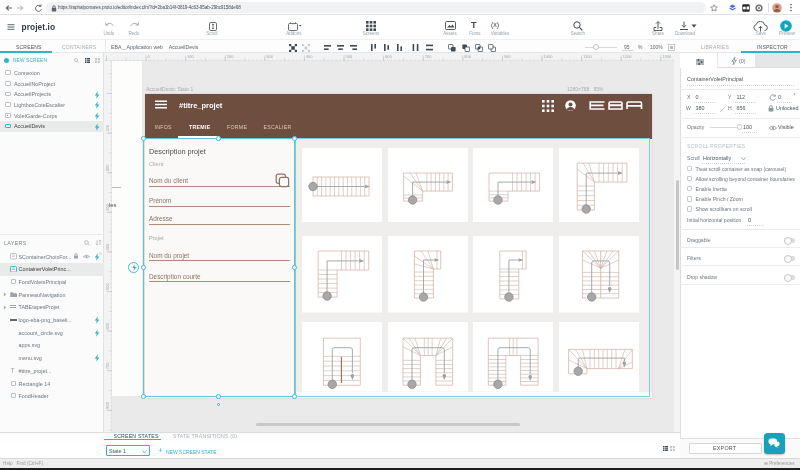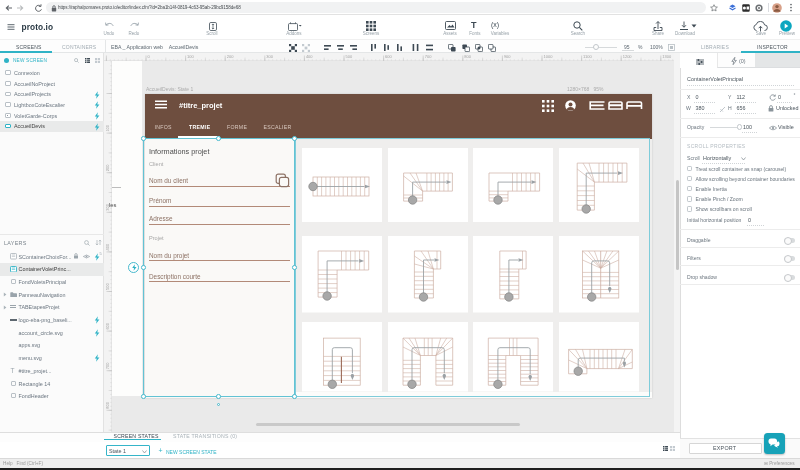--- a/index.html
+++ b/index.html
@@ -64,21 +64,21 @@
 <div id="toolbar">
   <style>
     .tlabel { position:absolute; font-size:4.5px; color:#97a1a8; transform-origin:center top; text-align:center; width:30px; margin-left:-15px; top:30.5px; }
     .ticon { position:absolute; top:21px; }
   </style>
   <svg class="abs" style="left:7px;top:24.3px;" width="8" height="6" viewBox="0 0 8 6">
     <g stroke="#3e4a54" stroke-width="0.85">
         <path d="M0.5 0.7 H7.5 M0.5 3 H7.5 M0.5 5.3 H7.5"></path>
       </g>
   </svg>
-  <div class="abs" style="left:21.5px;top:22.3px;font-size:8.3px;font-weight:bold;color:#2b3a45;letter-spacing:0.1px;">proto.io</div>
+  <div class="abs" style="left:21.5px;top:22.3px;font-size:8.3px;font-weight:bold;color:#2b3a45;letter-spacing:0.1px;">projet.io</div>
 
   <svg class="ticon" style="left:105px;top:22px;" width="9" height="7" viewBox="0 0 9 7">
     <path d="M0.6 0.6 L0.9 3.2 L3.5 2.9 M0.9 3.1 C3.2 0.6 6.8 0.9 8.2 3.8" fill="none" stroke="#9aa4ab" stroke-width="0.9"></path>
   </svg>
   <div class="tlabel" style="left:109px;">Undo</div>
   <svg class="ticon" style="left:130px;top:22px;" width="9" height="7" viewBox="0 0 9 7">
     <path d="M8.4 0.6 L8.1 3.2 L5.5 2.9 M8.1 3.1 C5.8 0.6 2.2 0.9 0.8 3.8" fill="none" stroke="#9aa4ab" stroke-width="0.9"></path>
   </svg>
   <div class="tlabel" style="left:134px;">Redo</div>
 
@@ -817,21 +817,21 @@
     </g>
   </svg>
 
   <div class="abs" style="left:154.5px;top:123.5px;font-size:5.2px;color:#d9c9c0;letter-spacing:0.3px;">INFOS</div>
   <div class="abs" style="left:189px;top:123.5px;font-size:5.2px;color:#ffffff;font-weight:bold;letter-spacing:0.3px;">TREMIE</div>
   <div class="abs" style="left:227px;top:123.5px;font-size:5.2px;color:#d9c9c0;letter-spacing:0.3px;">FORME</div>
   <div class="abs" style="left:263.5px;top:123.5px;font-size:5.2px;color:#d9c9c0;letter-spacing:0.3px;">ESCALIER</div>
   <div class="abs" style="left:178px;top:135.8px;width:42px;height:2.2px;background:#fff;"></div>
 
   <div class="abs" style="left:145px;top:138.5px;width:150px;height:259px;background:#faf9f7;"></div>
-  <div class="abs" style="left:149px;top:146.5px;font-size:7.3px;color:#4e4e4e;">Informations projet</div>
+  <div class="abs" style="left:149px;top:146.5px;font-size:7.3px;color:#4e4e4e;">Description projet</div>
   <div class="abs" style="left:149px;top:160.5px;font-size:5.6px;color:#a7a7a7;">Client</div>
   <div class="abs" style="left:149px;top:176.5px;font-size:6.4px;color:#8d7265;">Nom du client</div>
   <div class="abs" style="left:149px;top:186px;width:141px;height:1px;background:#b28a78;"></div>
   <svg class="abs" style="left:274.5px;top:172.5px;" width="15" height="15" viewBox="0 0 15 15">
     <rect x="1.2" y="1.2" width="9.2" height="9.2" rx="2" fill="#faf9f7" stroke="#8d7265" stroke-width="1.2"></rect>
     <rect x="4.4" y="4.4" width="9.2" height="9.2" rx="2" fill="#faf9f7" stroke="#8d7265" stroke-width="1.2"></rect>
   </svg>
   <div class="abs" style="left:149px;top:196.5px;font-size:6.4px;color:#8d7265;">Prénom</div>
   <div class="abs" style="left:149px;top:205.5px;width:141px;height:1px;background:#b28a78;"></div>
   <div class="abs" style="left:149px;top:215px;font-size:6.4px;color:#8d7265;">Adresse</div>

